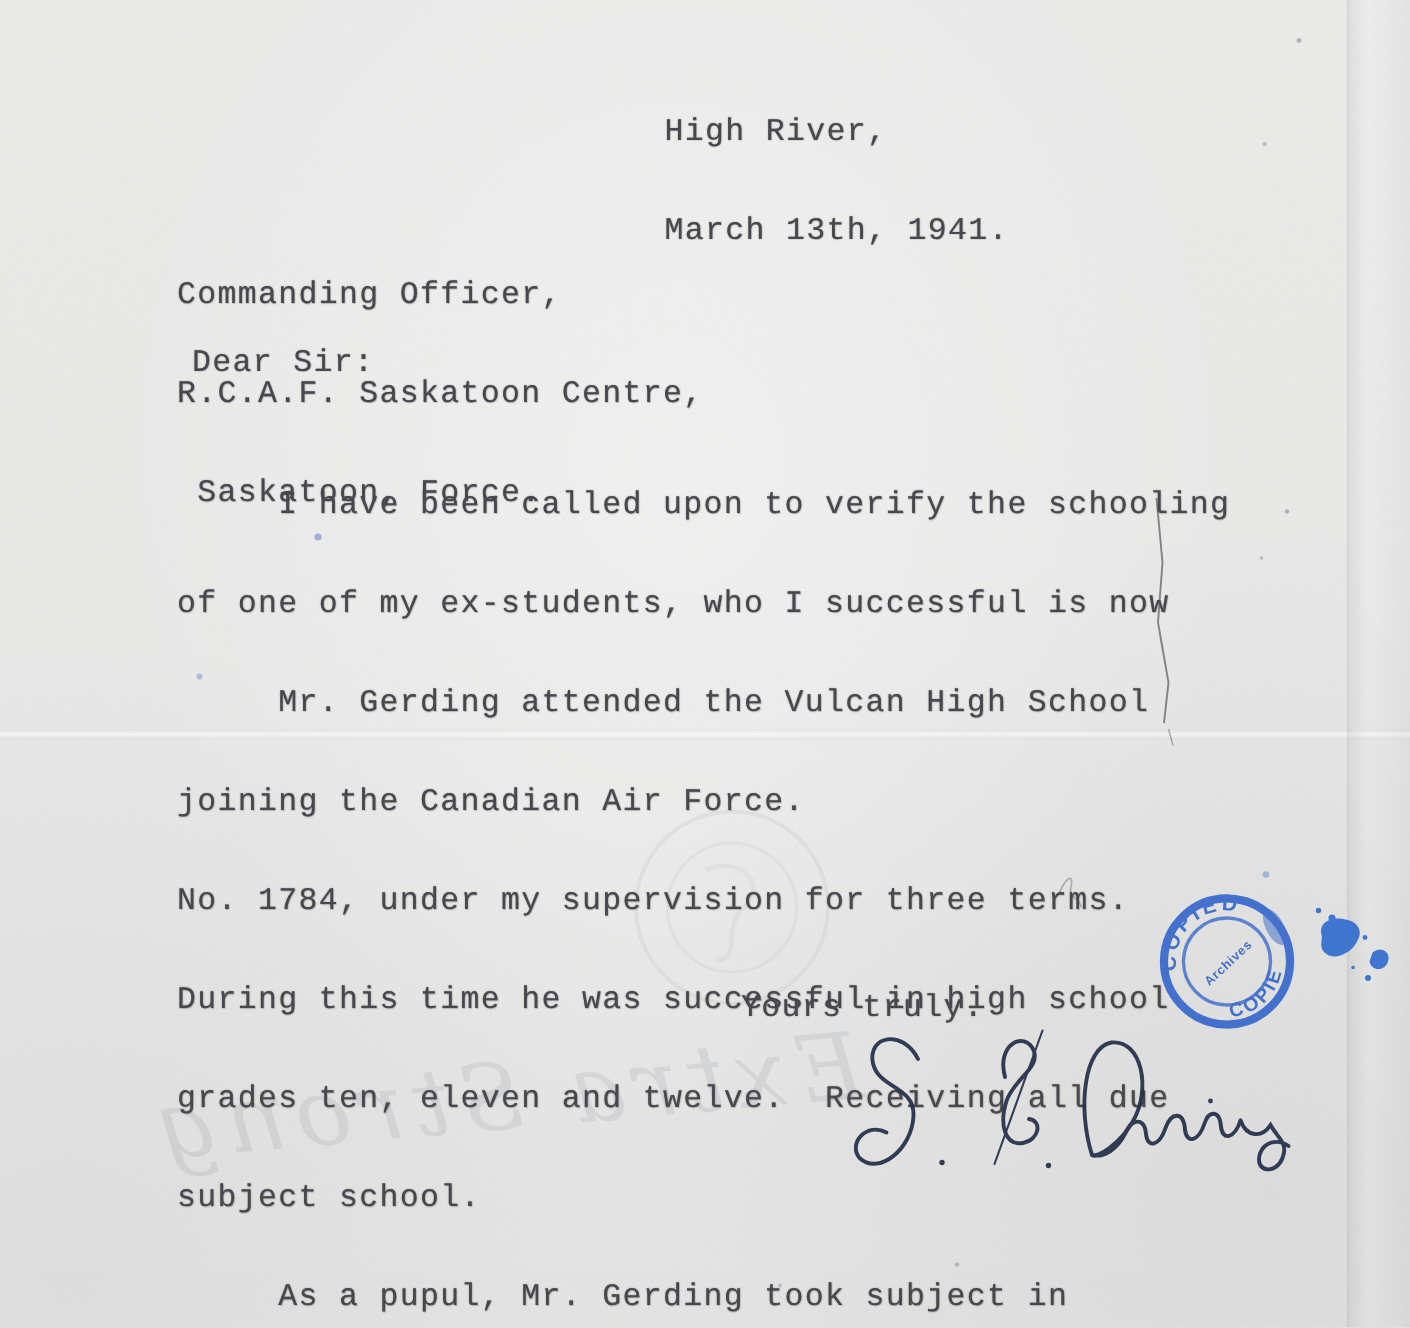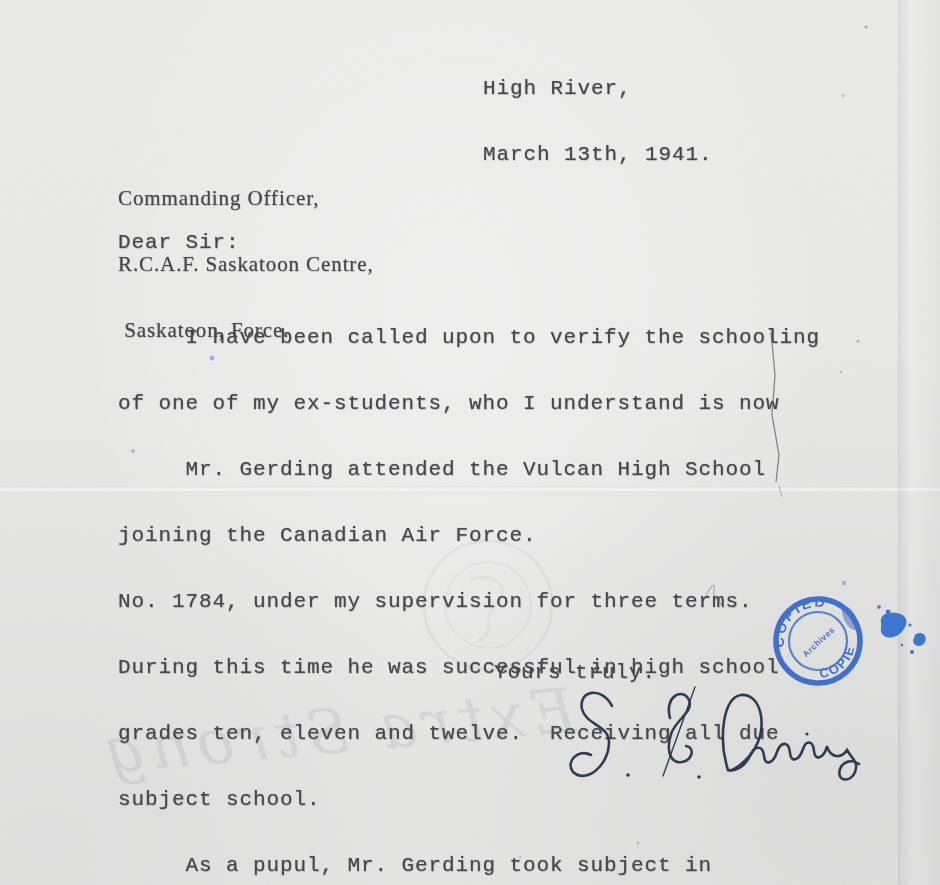--- a/index.html
+++ b/index.html
@@ -68,36 +68,36 @@
     <circle cx="843" cy="96" r="1.4" fill="rgba(70,70,75,0.30)"></circle>
     <circle cx="858" cy="341" r="1.5" fill="rgba(70,70,75,0.35)"></circle>
     <circle cx="841" cy="372" r="1.2" fill="rgba(70,70,75,0.28)"></circle>
     <circle cx="638" cy="843" r="1.5" fill="rgba(70,70,75,0.28)"></circle>
     <circle cx="520" cy="857" r="1.3" fill="rgba(70,70,75,0.25)"></circle>
     <circle cx="212" cy="358" r="2.4" fill="rgba(80,118,205,0.50)"></circle>
     <circle cx="133" cy="451" r="2" fill="rgba(80,118,205,0.40)"></circle>
     <circle cx="844" cy="583" r="2.2" fill="rgba(80,118,205,0.45)"></circle>
   </svg>
 
-  <div class="tw" style="left:443px;top:34px;margin-left:40px;">
+  <div class="tw" style="left:443px;top:34px;">
     <div>High River,</div>
     <div>March 13th, 1941.</div>
   </div>
 
-  <div class="tw" style="left:118px;top:143px;font-family:Liberation Serif, serif;">
+  <div class="tw" style="left:118px;top:143px;">
     <div>Commanding Officer,</div>
     <div>R.C.A.F. Saskatoon Centre,</div>
     <div> Saskatoon, Force.</div>
   </div>
 
-  <div class="tw" style="left:118px;top:232px;">Dear Sir:</div>
+  <div class="tw" style="left:128px;top:232px;">Dear Sir:</div>
 
   <div class="tw" style="left:118px;top:283px;">
     <div>     I have been called upon to verify the schooling</div>
-    <div>of one of my ex-students, who I understand is now</div>
+    <div>of one of my ex-students, who I successful is now</div>
     <div>     Mr. Gerding attended the Vulcan High School</div>
     <div>joining the Canadian Air Force.</div>
     <div>No. 1784, under my supervision for three terms.</div>
     <div>During this time he was successful in high school</div>
     <div>grades ten, eleven and twelve.  Receiving all due</div>
     <div>subject school.</div>
     <div>     As a pupul, Mr. Gerding took subject in</div>
     
     
   </div>

